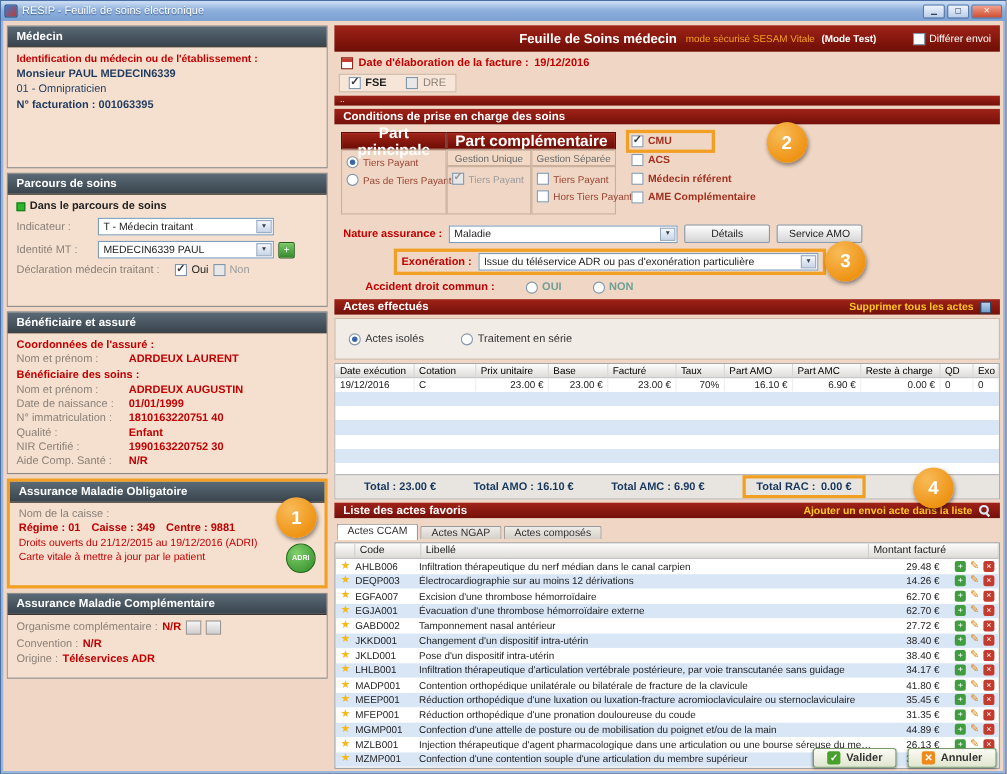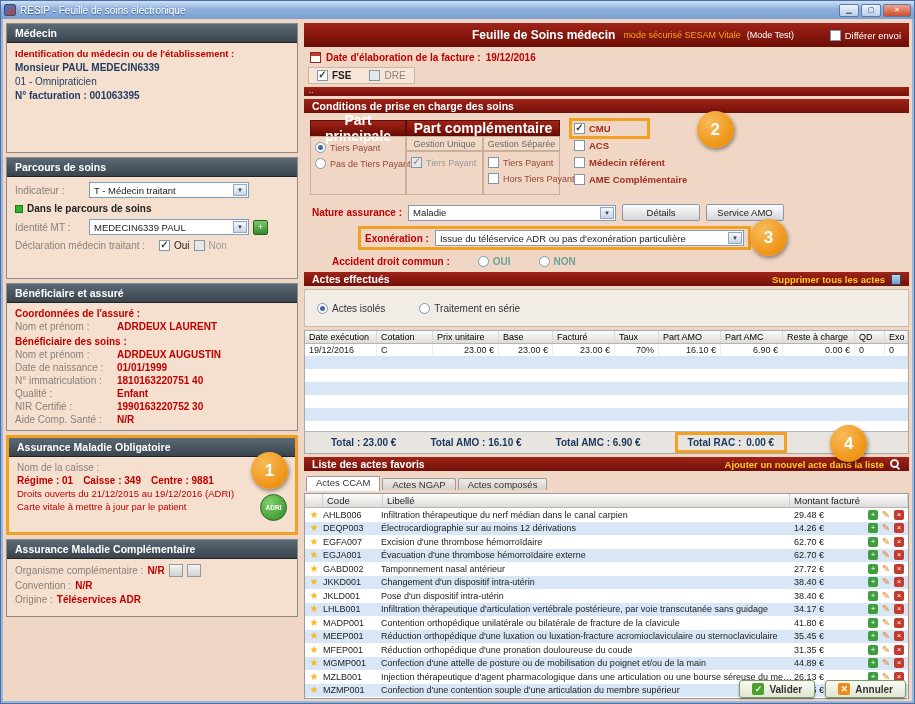--- a/index.html
+++ b/index.html
@@ -41,21 +41,21 @@
 .btn{background:linear-gradient(#fdfdfd,#d5d5d5);border:1px solid #8a9aac;border-radius:2px;font-size:9.5px;height:17px;min-width:78px;display:inline-flex;align-items:center;justify-content:center;cursor:pointer;color:#222}
 .mini-btn{width:14px;height:13px;background:linear-gradient(#f5f5f5,#cfcfcf);border:1px solid #999;display:inline-block}
 .mt-icon{width:15px;height:15px;border-radius:2px;background:linear-gradient(#7cc96a,#35892c);border:1px solid #236020;color:#fff;font-size:9px;display:inline-flex;align-items:center;justify-content:center}
 .adri-badge{position:absolute;right:8px;bottom:8px;width:27px;height:27px;border-radius:50%;background:radial-gradient(circle at 35% 30%,#7ed06a,#2f8a27);border:1px solid #1f6a1a;color:#fff;font-weight:bold;font-size:6.5px;display:flex;align-items:center;justify-content:center}
 
 .redbar{background:linear-gradient(#a02318,#73100a);color:#fff;font-weight:bold;font-size:10.5px;display:flex;align-items:center;padding:0 8px;height:14px;flex:none}
 .gold-link{color:#ffc926;font-weight:bold;font-size:9.5px;cursor:pointer}
 .fs-header{height:24px;background:linear-gradient(#a02318,#6e0d05);display:flex;align-items:center;padding:0 8px;color:#fff;flex:none}
 .fs-title{font-size:12px;font-weight:bold;margin-left:160px}
 .fs-mode{color:#f5a21b;font-size:9px;margin-left:8px}
-.fs-test{font-size:9px;margin-left:6px;font-weight:normal}
+.fs-test{font-size:9px;margin-left:6px;font-weight:bold}
 .fs-right{margin-left:auto;display:flex;align-items:center;gap:4px;font-size:9.5px}
 .date-row{display:flex;align-items:center;gap:5px;padding:0 6px;color:#c00000;font-weight:bold;height:14px;flex:none}
 .cal-icon{width:11px;height:11px;background:linear-gradient(#c23b2e 0 3px,#fff 3px);border:1px solid #8a2a20;flex:none}
 .fse-row{padding:0 4px;flex:none}
 .fse-box{display:inline-flex;gap:18px;align-items:flex-start;border:1px solid #cbb7a5;background:#f7e6d8;padding:2px 8px;width:fit-content}
 .fse-item{display:flex;align-items:center;gap:4px}
 .strip{height:9px;background:linear-gradient(#9e2318,#73100a);color:#fff;font-size:8px;line-height:7px;padding:0 5px;flex:none}
 .cond-body{display:flex;gap:14px;padding:4px 6px 5px 6px;flex:none}
 .part-grid{display:grid;grid-template-columns:96px 77px 77px;grid-template-rows:16px 15px auto;font-size:9px}
 .pg-cell{border:1px solid #c9b09c;display:flex;align-items:center;justify-content:center;text-align:center;padding:1px 2px}
@@ -96,21 +96,21 @@
 .tab{padding:0 9px;font-size:9.5px;border:1px solid #9a9a9a;border-bottom:none;background:linear-gradient(#efece8,#d5d0c8);border-radius:2px 2px 0 0;color:#333;cursor:pointer}
 .tab.active{background:#fff;position:relative;top:1px;padding-bottom:3px}
 .fav-table{flex:none;height:206px;display:flex;flex-direction:column;border:1px solid #9a9a9a;background:#fff;overflow:hidden}
 .fav-head{display:grid;grid-template-columns:18px 60px 1fr 118px;background:linear-gradient(#fcfcfc,#dedcd8);border-bottom:1px solid #b5b5b5;flex:none;font-size:9.5px;color:#222}
 .fav-head div{padding:1px 4px;border-right:1px solid #d0d0d0;white-space:nowrap;overflow:hidden}
 .fav-body{flex:1;overflow:hidden}
 .fav-row{display:grid;grid-template-columns:18px 58px 1fr 62px 52px;align-items:center;height:13.5px;font-size:9px;color:#222;cursor:pointer}
 .fav-row.alt{background:#d9e6f6}
 .star{color:#f5b91e;font-size:10px;text-align:center;line-height:1}
 .lib{white-space:nowrap;overflow:hidden;text-overflow:ellipsis}
-.amt{text-align:left;padding-right:2px}
+.amt{text-align:right;padding-right:2px}
 .ics{display:flex;gap:3px;align-items:center;justify-content:flex-end;padding-right:4px}
 .ic{width:10px;height:10px;border-radius:2px;display:inline-flex;align-items:center;justify-content:center;font-size:8px;color:#fff;line-height:1}
 .ic-green{background:#3f9c3f}
 .ic-pencil{background:transparent;color:#e08a1a;font-size:10px}
 .ic-red{background:#c23b2e}
 .trash-icon{width:10px;height:11px;background:linear-gradient(#bcd2ec,#6f9cc9);border:1px solid #2a4a6a;border-radius:1px;margin-left:6px}
 .mag-icon{width:11px;height:11px;position:relative;margin-left:6px}
 .mag-icon::before{content:"";position:absolute;width:5px;height:5px;border:2px solid #dfe9f6;border-radius:50%;left:0;top:0}
 .mag-icon::after{content:"";position:absolute;width:4px;height:2px;background:#dfe9f6;transform:rotate(45deg);right:1px;bottom:1px}
 .footer{position:absolute;bottom:5px;right:8px;display:flex;gap:10px;z-index:20}
@@ -150,29 +150,29 @@
           <div class="navy bold">Monsieur PAUL MEDECIN6339</div>
           <div class="navy">01 - Omnipraticien</div>
           <div class="navy bold">N° facturation : 001063395</div>
         </div>
       </div>
 
       <div class="panel" style="min-height:122px">
         <div class="p-head">Parcours de soins</div>
         <div class="p-body" style="gap:5px">
           <div class="kv">
+              <span class="green-sq"></span>
+            <span class="bold" style="color:#222">Dans le parcours de soins</span>
+            </div>
+          <div class="kv">
               <span class="lab" style="width:70px">Indicateur :</span>
             <span class="select" style="width:160px">
               <span>T - Médecin traitant</span>
                 <span class="arrow">▼</span>
               </span>
-            </div>
-          <div class="kv">
-              <span class="green-sq"></span>
-            <span class="bold" style="color:#222">Dans le parcours de soins</span>
             </div>
           <div class="kv">
               <span class="lab" style="width:70px">Identité MT :</span>
             <span class="select" style="width:160px">
               <span>MEDECIN6339 PAUL</span>
                 <span class="arrow">▼</span>
               </span>
             <span class="mt-icon">+</span>
             </div>
           <div class="kv">
@@ -447,21 +447,21 @@
             <span class="callout c4">4</span>
             <span>Total RAC :</span>
             <span>0.00 €</span>
           </span>
         </div>
       </div>
 
       <div class="redbar">
         <span>Liste des actes favoris</span>
         <span style="margin-left:auto;display:flex;align-items:center">
-          <span class="gold-link">Ajouter un nouvel acte dans la liste</span>
+          <span class="gold-link">Ajouter un envoi acte dans la liste</span>
           <span class="mag-icon"></span>
         </span>
       </div>
 
       <div class="tabs">
         <span class="tab active">Actes CCAM</span>
         <span class="tab">Actes NGAP</span>
         <span class="tab">Actes composés</span>
       </div>
 

